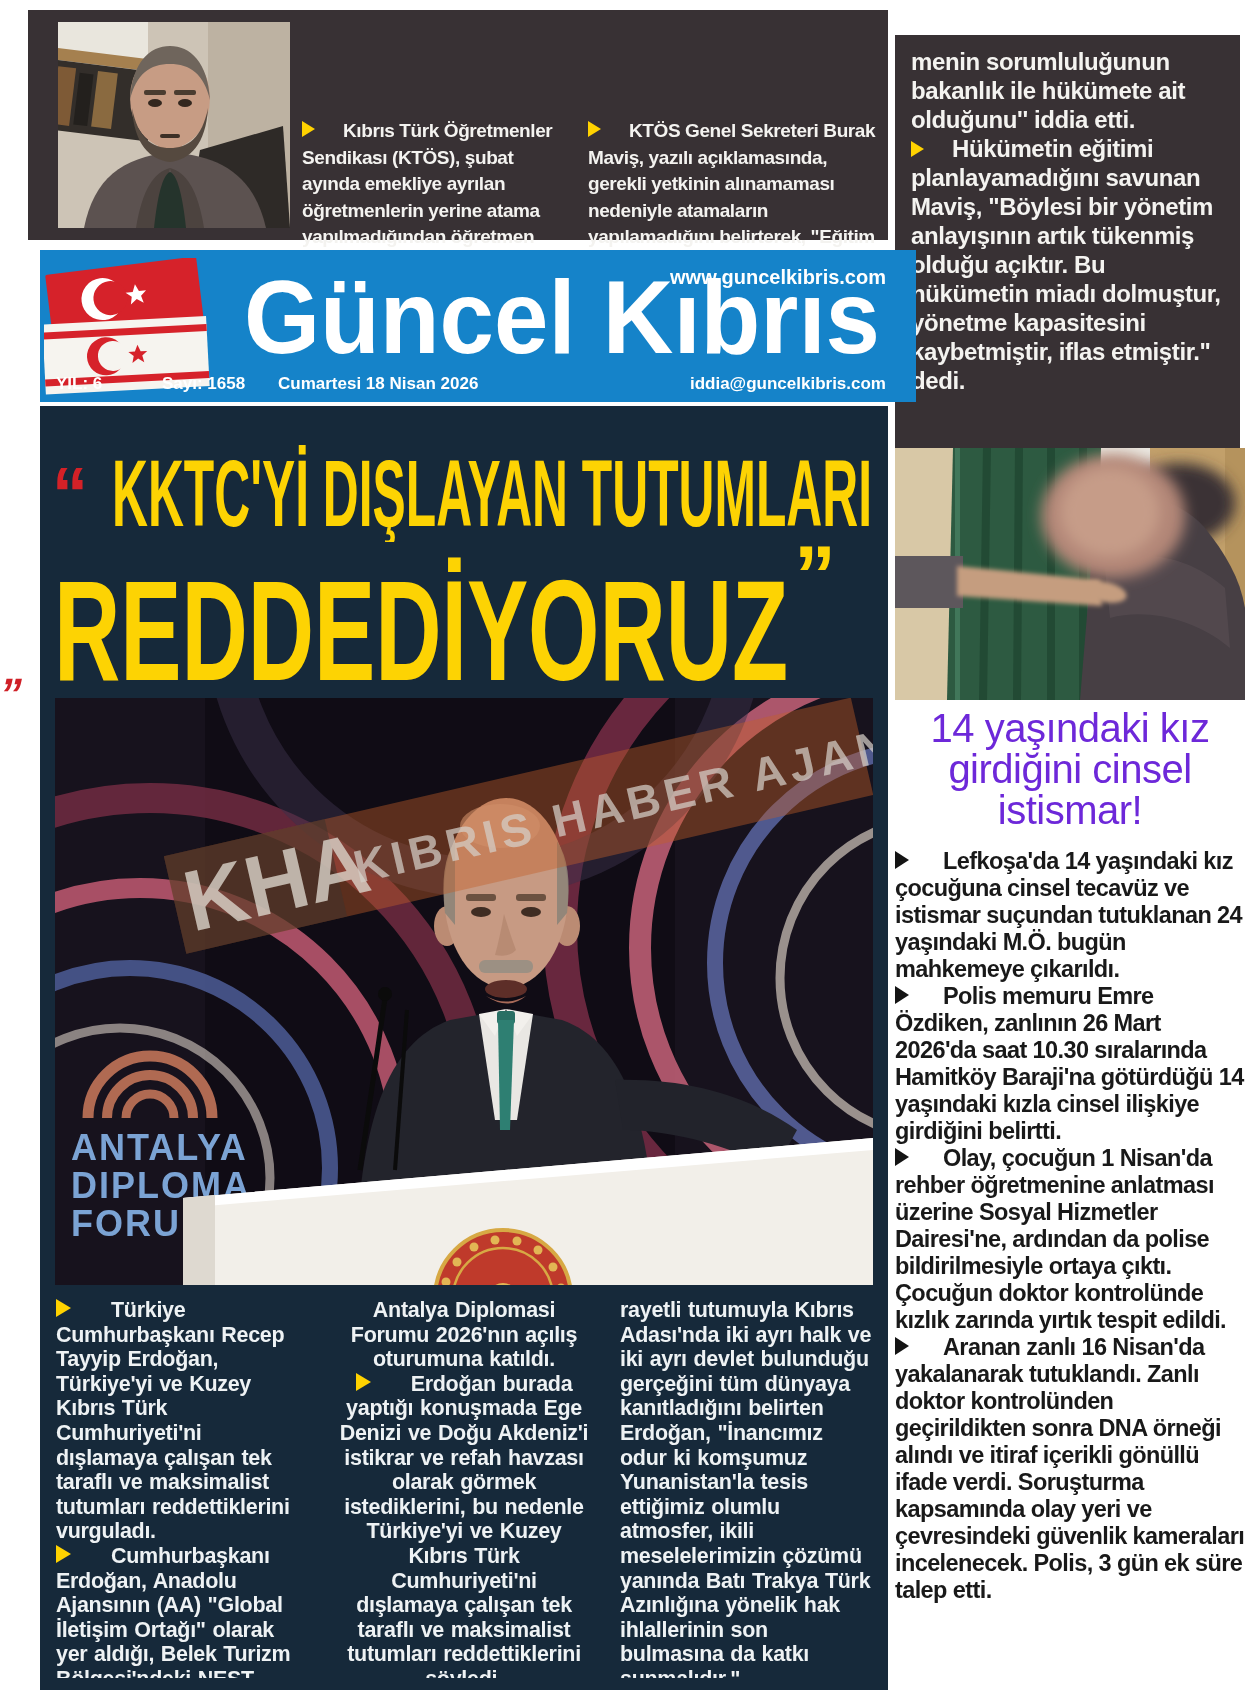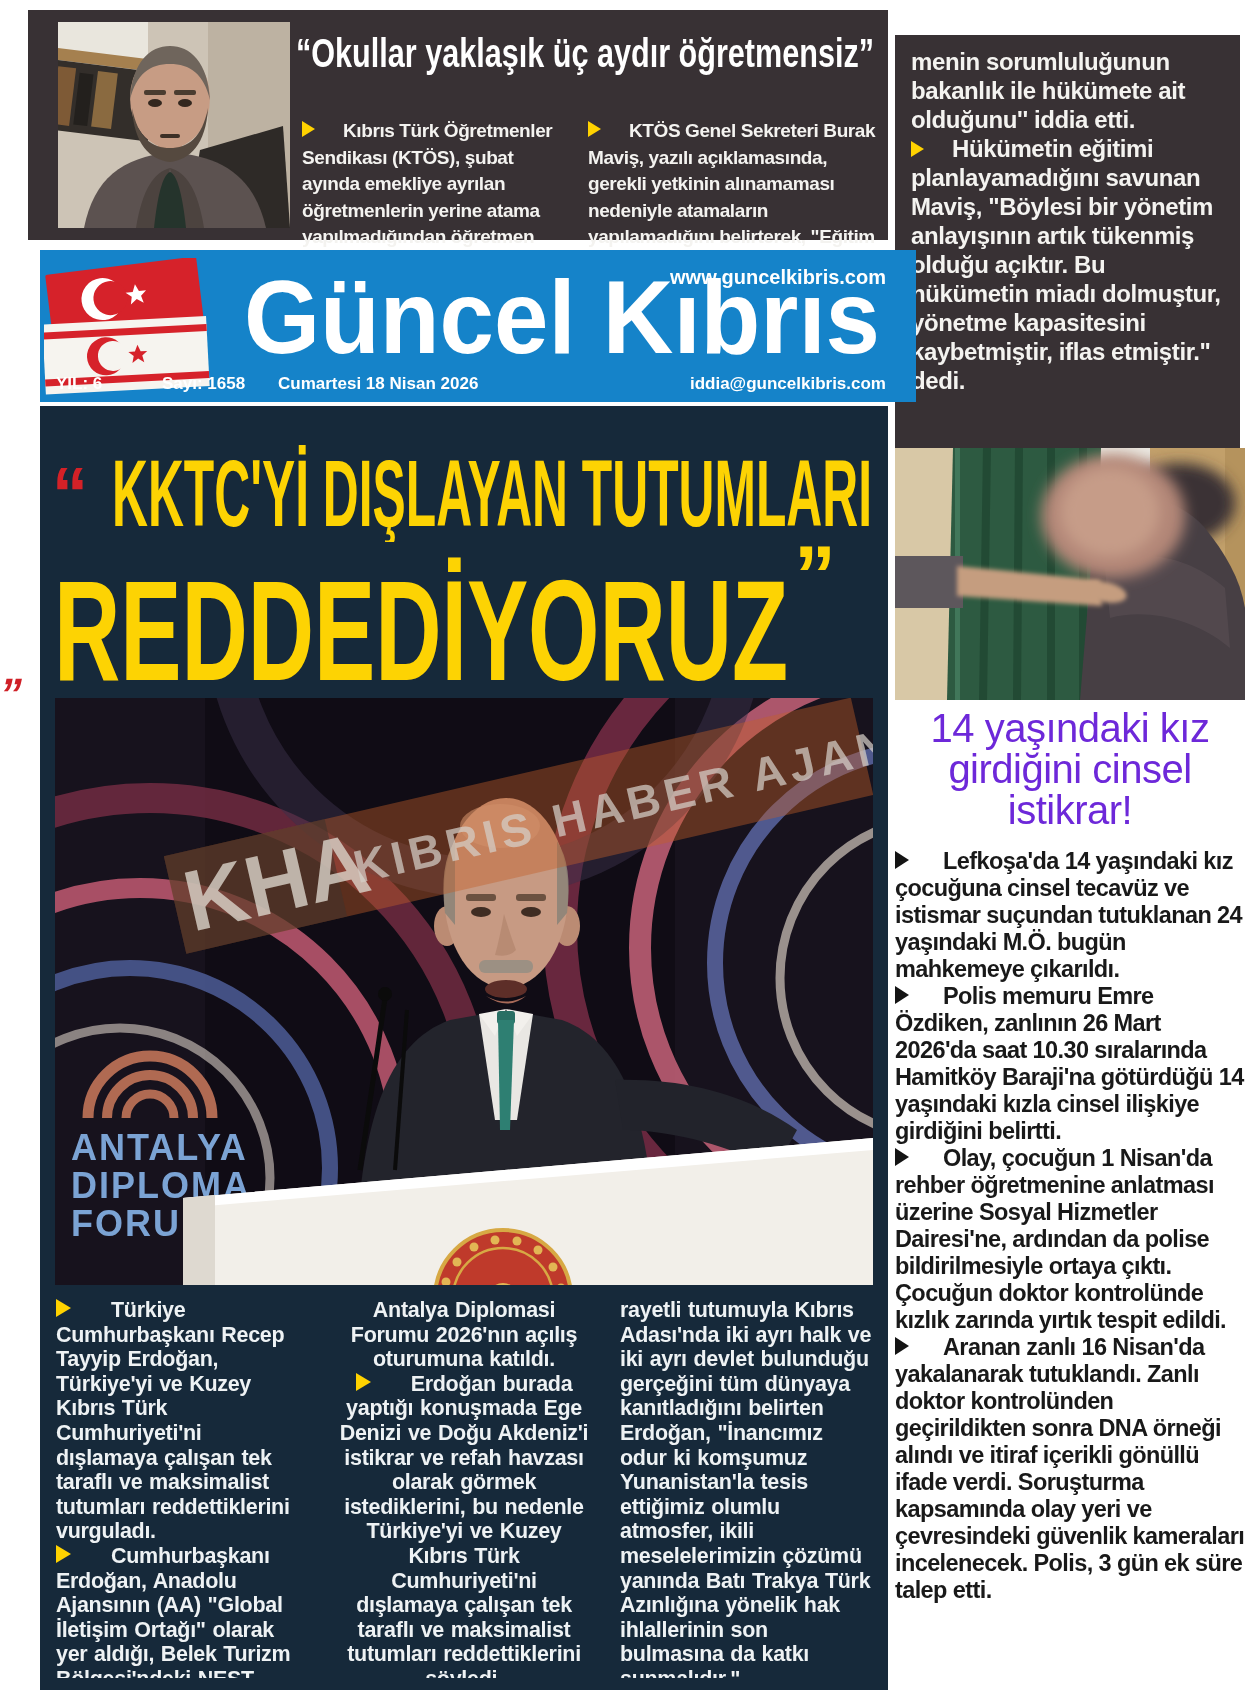--- a/index.html
+++ b/index.html
@@ -55,25 +55,20 @@
         <path d="M72,78 C74,40 92,24 112,24 C132,24 150,40 152,78 C146,52 132,42 112,42 C92,42 78,52 72,78 Z" fill="#6f655c"></path>
         <path d="M74,86 C76,122 92,138 112,140 C132,138 148,122 150,86 C144,116 130,126 112,126 C94,126 80,116 74,86 Z" fill="#55493f"></path>
         <rect x="86" y="68" width="22" height="5" rx="2" fill="#4a3c30"></rect>
         <rect x="116" y="68" width="22" height="5" rx="2" fill="#4a3c30"></rect>
         <ellipse cx="97" cy="81" rx="7" ry="4" fill="#33271f"></ellipse>
         <ellipse cx="127" cy="81" rx="7" ry="4" fill="#33271f"></ellipse>
         <rect x="102" y="112" width="20" height="4" rx="2" fill="#3c2f26"></rect>
       </svg>
     </div>
 
-    <div class="abs" style="left:268px;top:14px;width:584px;height:56px;">
-      <svg width="584" height="56" viewBox="0 0 584 56">
-        <text x="0" y="43" font-family="Liberation Sans, sans-serif" font-size="40" font-weight="bold" fill="#ffffff" textLength="578" lengthAdjust="spacingAndGlyphs">“Okullar yaklaşık üç aydır öğretmensiz”</text>
-      </svg>
-    </div>
 
     <div class="abs topcol" style="left:274px;top:76px;width:272px;height:150px;">
       <p class="para"><span class="tri tri-yellow-sm"></span><span>Kıbrıs Türk Öğretmenler Sendikası (KTÖS), şubat ayında emekliye ayrılan öğretmenlerin yerine atama yapılmadığından öğretmen eksikliği yaşandığını belirtti.</span></p>
     </div>
 
     <div class="abs topcol" style="left:560px;top:76px;width:290px;height:150px;">
       <p class="para"><span class="tri tri-yellow-sm"></span><span>KTÖS Genel Sekreteri Burak Maviş, yazılı açıklamasında, gerekli yetkinin alınamaması nedeniyle atamaların yapılamadığını belirterek, "Eğitim gibi ertelenemez bir alanda yaşanan gecik-</span></p>
     </div>
   </div>
 
@@ -265,21 +260,21 @@
       <ellipse cx="215" cy="64" rx="50" ry="45" fill="#c69c88" filter="url(#rb1)"></ellipse>
       <rect x="0" y="108" width="68" height="52" fill="#5d575c"></rect>
       <polygon points="62,118 205,132 207,158 62,148" fill="#c59d7f" filter="url(#rb2)"></polygon>
       <ellipse cx="210" cy="144" rx="22" ry="10" fill="#c59d7f" filter="url(#rb2)" transform="rotate(12 210 144)"></ellipse>
     </svg>
   </div>
 
   <div class="abs right-headline" style="left:895px;top:708px;width:350px;">
     <div>14 yaşındaki kız</div>
     <div>girdiğini cinsel</div>
-    <div>istikrar!</div>
+    <div>istismar!</div>
   </div>
 
   <div class="abs rightart" style="left:895px;top:848px;width:352px;height:850px;overflow:hidden;">
     <p class="para"><span class="tri tri-black"></span><span>Lefkoşa'da 14 yaşındaki kız çocuğuna cinsel tecavüz ve istismar suçundan tutuklanan 24 yaşındaki M.Ö. bugün mahkemeye çıkarıldı.</span></p>
     <p class="para"><span class="tri tri-black"></span><span>Polis memuru Emre Özdiken, zanlının 26 Mart 2026'da saat 10.30 sıralarında Hamitköy Baraji'na götürdüğü 14 yaşındaki kızla cinsel ilişkiye girdiğini belirtti.</span></p>
     <p class="para"><span class="tri tri-black"></span><span>Olay, çocuğun 1 Nisan'da rehber öğretmenine anlatması üzerine Sosyal Hizmetler Dairesi'ne, ardından da polise bildirilmesiyle ortaya çıktı. Çocuğun doktor kontrolünde kızlık zarında yırtık tespit edildi.</span></p>
     <p class="para"><span class="tri tri-black"></span><span>Aranan zanlı 16 Nisan'da yakalanarak tutuklandı. Zanlı doktor kontrolünden geçirildikten sonra DNA örneği alındı ve itiraf içerikli gönüllü ifade verdi. Soruşturma kapsamında olay yeri ve çevresindeki güvenlik kameraları incelenecek. Polis, 3 gün ek süre talep etti.</span></p>
   </div>
 
 </div>

